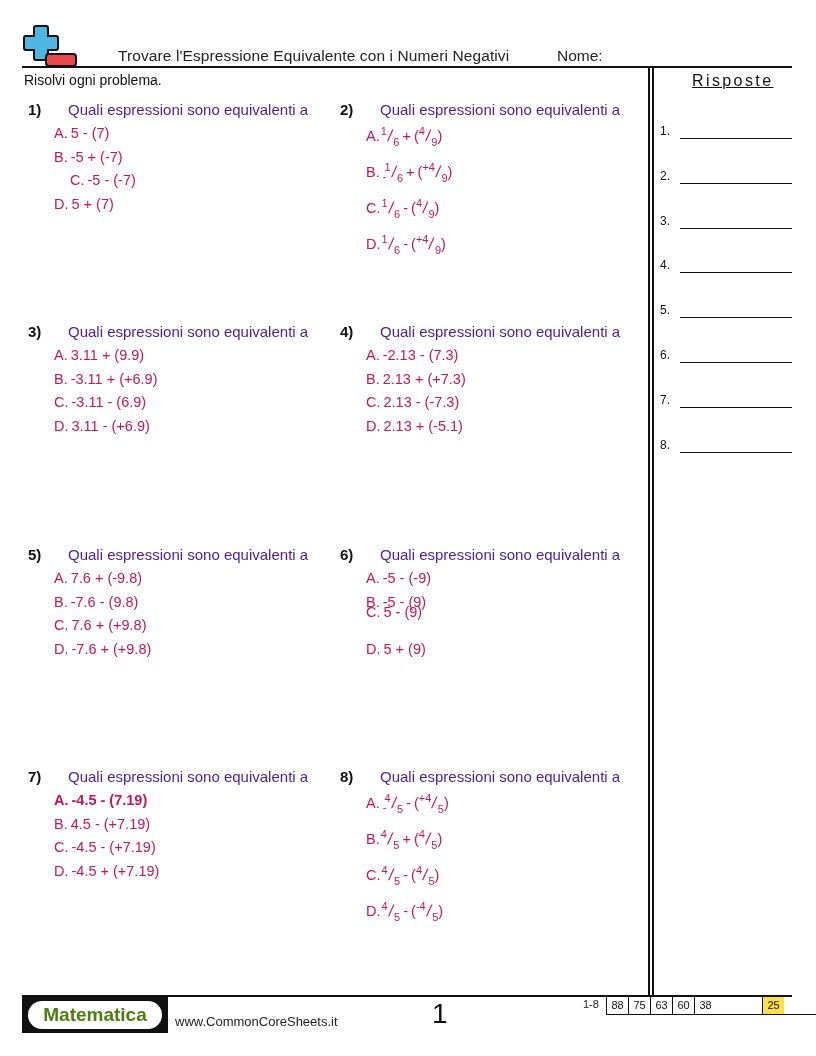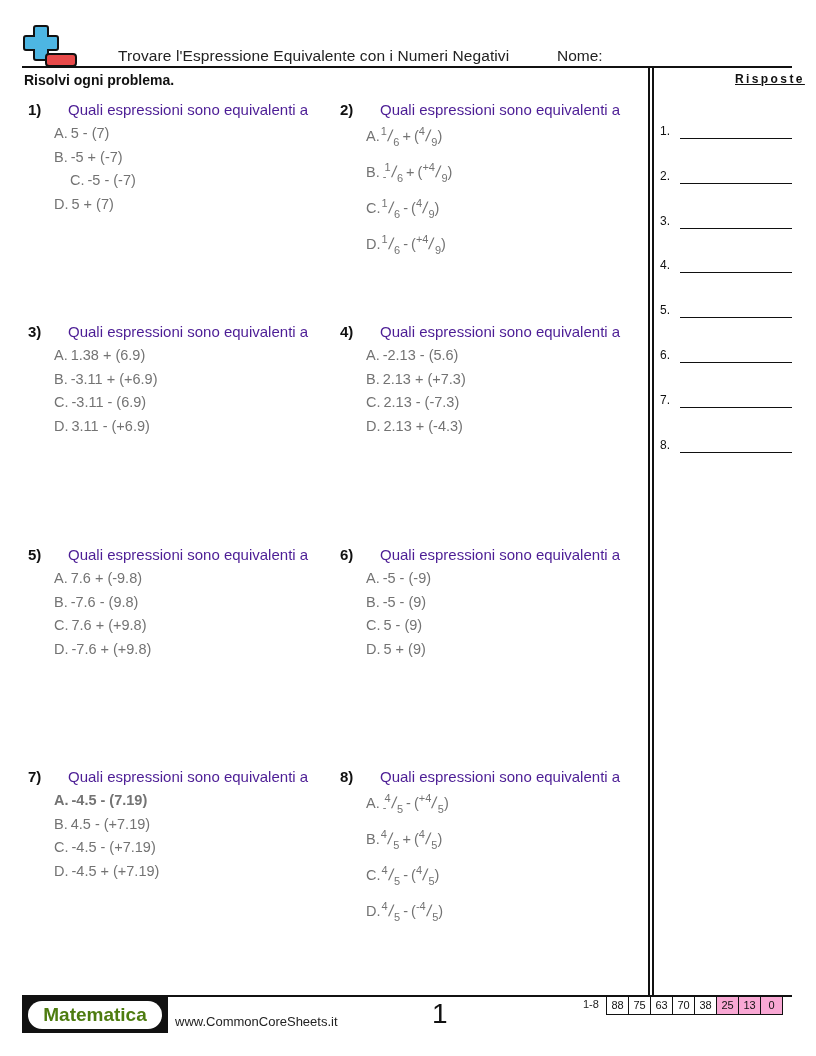--- a/index.html
+++ b/index.html
@@ -5,58 +5,58 @@
   html, body { margin:0; padding:0; background:#ffffff; }
   body { width:816px; height:1056px; position:relative; overflow:hidden;
          font-family:"Liberation Sans", "DejaVu Sans", sans-serif; color:#111; }
   .abs { position:absolute; }
 
   
   #logo { left:22px; top:24px; width:56px; height:44px; }
   #title { left:118px; top:47px; font-size:15.5px; color:#222; letter-spacing:0.1px; }
   #name-label { left:557px; top:47px; font-size:15.5px; color:#222; }
   #top-rule { left:22px; top:66px; width:770px; height:2px; background:#111; }
-  #instructions { left:24px; top:72px; font-size:14px; font-weight:bold; }
+  #instructions { left:24px; top:72px; font-size:14px; font-weight:normal; }
 
   
   #vdiv1 { left:648px; top:67px; width:2px; height:929px; background:#111; }
   #vdiv2 { left:652px; top:67px; width:2px; height:929px; background:#111; }
 
   
-  #answers-title { left:692px; top:72px; font-size:12px; font-weight:bold;
-                   letter-spacing:2.4px; text-decoration:underline;margin-left:43px; }
+  #answers-title { left:692px; top:72px; font-size:16px; font-weight:normal;
+                   letter-spacing:2.4px; text-decoration:underline; }
   .ans-row { position:absolute; left:660px; width:132px; height:20px; }
   .ans-num { position:absolute; left:0; top:0; font-size:12px; color:#111; }
   .ans-line { position:absolute; left:20px; top:14px; width:112px; height:1px; background:#111; }
 
   
   .problem { position:absolute; width:300px; }
   .p-num { position:absolute; left:0; top:0; font-size:15px; font-weight:bold; }
   .p-q { position:absolute; left:40px; top:0; font-size:15px; white-space:nowrap; color:#4c1d95; }
-  .opt { position:absolute; left:26px; font-size:14.5px; white-space:nowrap; color:#737373; }
+  .opt { position:absolute; left:26px; font-size:14.5px; white-space:nowrap; color:#be185d; }
   .opt .lbl { margin-right:3px; }
   .sup { font-size:11px; position:relative; top:-6px; }
   .sub { font-size:11px; position:relative; top:5px; }
   .slash { font-size:16px; display:inline-block; transform:skewX(-10deg); margin:0 1px; }
   .negsub { font-size:11px; position:relative; top:3px; margin-right:-2px; }
 
   
   #bottom-rule { left:22px; top:995px; width:770px; height:2px; background:#111; }
   #brand-box { left:22px; top:997px; width:146px; height:36px; background:#111; }
   #brand-pill { left:28px; top:1001px; width:134px; height:28px; background:#fff;
                 border-radius:14px; text-align:center; font-weight:bold; font-size:19px;
                 line-height:28px; color:#4d7c0f; }
   #site-url { left:175px; top:1014px; font-size:13px; color:#222; }
   #page-num { left:432px; top:998px; font-size:28px; color:#111; }
   #score-range { left:583px; top:998px; font-size:11px; color:#222; }
   #score-table { left:606px; top:997px; display:flex; border:1px solid #111; border-top:none; }
   .score-cell { width:21px; height:17px; border-left:1px solid #111; font-size:11px;
                 text-align:center; line-height:17px; color:#111; }
   .score-cell:first-child { border-left:none; }
-  .score-cell.hl { background:#f9a8d4; }
+  .score-cell.hl { background:#fde047;margin-left:46px; }
 </style>
 </head>
 <body>
 
 <svg id="logo" class="abs" viewBox="0 0 56 44">
   <path d="M14 2 h10 a2 2 0 0 1 2 2 v8 h8 a2 2 0 0 1 2 2 v10 a2 2 0 0 1 -2 2 h-8 v8 a2 2 0 0 1 -2 2 h-10 a2 2 0 0 1 -2 -2 v-8 h-8 a2 2 0 0 1 -2 -2 v-10 a2 2 0 0 1 2 -2 h8 v-8 a2 2 0 0 1 2 -2 z" fill="#4db6e3" stroke="#111" stroke-width="2"></path>
   <rect x="24" y="30" width="30" height="12" rx="3" fill="#e84a4a" stroke="#111" stroke-width="2"></rect>
 </svg>
 <div id="title" class="abs">Trovare l'Espressione Equivalente con i Numeri Negativi</div>
 <div id="name-label" class="abs">Nome:</div>
@@ -79,47 +79,47 @@
       <div class="p-num">2)</div>
       <div class="p-q">Quali espressioni sono equivalenti a</div>
       <div class="opt" style="top: 26px;"><span class="lbl">A.</span><span><span class="negsub"></span><span class="sup">1</span><span class="slash">/</span><span class="sub">6</span><span class="" style="margin: 0px 3px;">+</span><span class="">(</span><span class="sup"></span><span class="sup">4</span><span class="slash">/</span><span class="sub">9</span><span class="">)</span></span></div>
       <div class="opt" style="top: 62px;"><span class="lbl">B.</span><span><span class="negsub">-</span><span class="sup">1</span><span class="slash">/</span><span class="sub">6</span><span class="" style="margin: 0px 3px;">+</span><span class="">(</span><span class="sup">+</span><span class="sup">4</span><span class="slash">/</span><span class="sub">9</span><span class="">)</span></span></div>
       <div class="opt" style="top: 98px;"><span class="lbl">C.</span><span><span class="negsub"></span><span class="sup">1</span><span class="slash">/</span><span class="sub">6</span><span class="" style="margin: 0px 3px;">-</span><span class="">(</span><span class="sup"></span><span class="sup">4</span><span class="slash">/</span><span class="sub">9</span><span class="">)</span></span></div>
       <div class="opt" style="top: 134px;"><span class="lbl">D.</span><span><span class="negsub"></span><span class="sup">1</span><span class="slash">/</span><span class="sub">6</span><span class="" style="margin: 0px 3px;">-</span><span class="">(</span><span class="sup">+</span><span class="sup">4</span><span class="slash">/</span><span class="sub">9</span><span class="">)</span></span></div>
     </div>
     <div class="problem" style="left: 28px; top: 323px;">
       <div class="p-num">3)</div>
       <div class="p-q">Quali espressioni sono equivalenti a</div>
-      <div class="opt" style="top: 24px;"><span class="lbl">A.</span><span>1.38 + (6.9)</span></div>
+      <div class="opt" style="top: 24px;"><span class="lbl">A.</span><span>3.11 + (9.9)</span></div>
       <div class="opt" style="top: 47.5px;"><span class="lbl">B.</span><span>-3.11 + (+6.9)</span></div>
       <div class="opt" style="top: 71px;"><span class="lbl">C.</span><span>-3.11 - (6.9)</span></div>
       <div class="opt" style="top: 94.5px;"><span class="lbl">D.</span><span>3.11 - (+6.9)</span></div>
     </div>
     <div class="problem" style="left: 340px; top: 323px;">
       <div class="p-num">4)</div>
       <div class="p-q">Quali espressioni sono equivalenti a</div>
-      <div class="opt" style="top: 24px;"><span class="lbl">A.</span><span>-2.13 - (5.6)</span></div>
+      <div class="opt" style="top: 24px;"><span class="lbl">A.</span><span>-2.13 - (7.3)</span></div>
       <div class="opt" style="top: 47.5px;"><span class="lbl">B.</span><span>2.13 + (+7.3)</span></div>
       <div class="opt" style="top: 71px;"><span class="lbl">C.</span><span>2.13 - (-7.3)</span></div>
-      <div class="opt" style="top: 94.5px;"><span class="lbl">D.</span><span>2.13 + (-4.3)</span></div>
+      <div class="opt" style="top: 94.5px;"><span class="lbl">D.</span><span>2.13 + (-5.1)</span></div>
     </div>
     <div class="problem" style="left: 28px; top: 546px;">
       <div class="p-num">5)</div>
       <div class="p-q">Quali espressioni sono equivalenti a</div>
       <div class="opt" style="top: 24px;"><span class="lbl">A.</span><span>7.6 + (-9.8)</span></div>
       <div class="opt" style="top: 47.5px;"><span class="lbl">B.</span><span>-7.6 - (9.8)</span></div>
       <div class="opt" style="top: 71px;"><span class="lbl">C.</span><span>7.6 + (+9.8)</span></div>
       <div class="opt" style="top: 94.5px;"><span class="lbl">D.</span><span>-7.6 + (+9.8)</span></div>
     </div>
     <div class="problem" style="left: 340px; top: 546px;">
       <div class="p-num">6)</div>
       <div class="p-q">Quali espressioni sono equivalenti a</div>
       <div class="opt" style="top: 24px;"><span class="lbl">A.</span><span>-5 - (-9)</span></div>
       <div class="opt" style="top: 47.5px;"><span class="lbl">B.</span><span>-5 - (9)</span></div>
-      <div class="opt" style="top: 71px;"><span class="lbl">C.</span><span>5 - (9)</span></div>
+      <div class="opt" style="top: 58px;"><span class="lbl">C.</span><span>5 - (9)</span></div>
       <div class="opt" style="top: 94.5px;"><span class="lbl">D.</span><span>5 + (9)</span></div>
     </div>
     <div class="problem" style="left: 28px; top: 768px;">
       <div class="p-num">7)</div>
       <div class="p-q">Quali espressioni sono equivalenti a</div>
       <div class="opt" style="top: 24px; font-weight: bold;"><span class="lbl">A.</span><span>-4.5 - (7.19)</span></div>
       <div class="opt" style="top: 47.5px;"><span class="lbl">B.</span><span>4.5 - (+7.19)</span></div>
       <div class="opt" style="top: 71px;"><span class="lbl">C.</span><span>-4.5 - (+7.19)</span></div>
       <div class="opt" style="top: 94.5px;"><span class="lbl">D.</span><span>-4.5 + (+7.19)</span></div>
     </div>
@@ -172,18 +172,18 @@
 <div id="bottom-rule" class="abs"></div>
 <div id="brand-box" class="abs"></div>
 <div id="brand-pill" class="abs">Matematica</div>
 <div id="site-url" class="abs">www.CommonCoreSheets.it</div>
 <div id="page-num" class="abs">1</div>
 <div id="score-range" class="abs">1-8</div>
 <div id="score-table" class="abs">
     <div class="score-cell">88</div>
     <div class="score-cell">75</div>
     <div class="score-cell">63</div>
-    <div class="score-cell">70</div>
+    <div class="score-cell">60</div>
     <div class="score-cell">38</div>
     <div class="score-cell hl">25</div>
     <div class="score-cell hl">13</div>
     <div class="score-cell hl">0</div>
   </div>
 
 </body></html>

